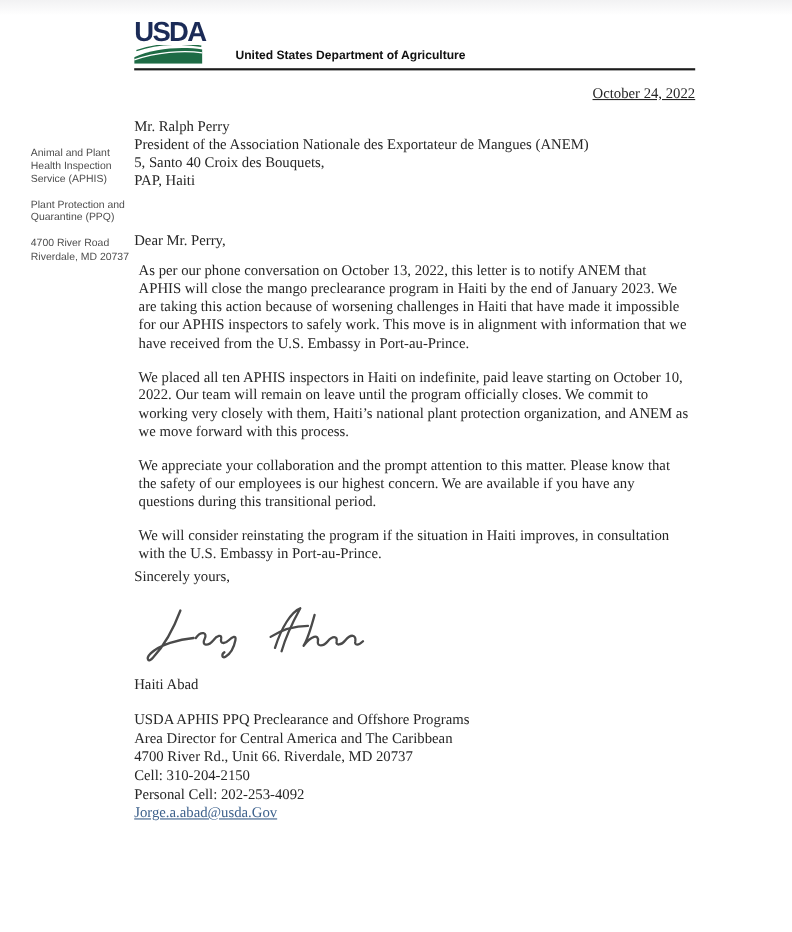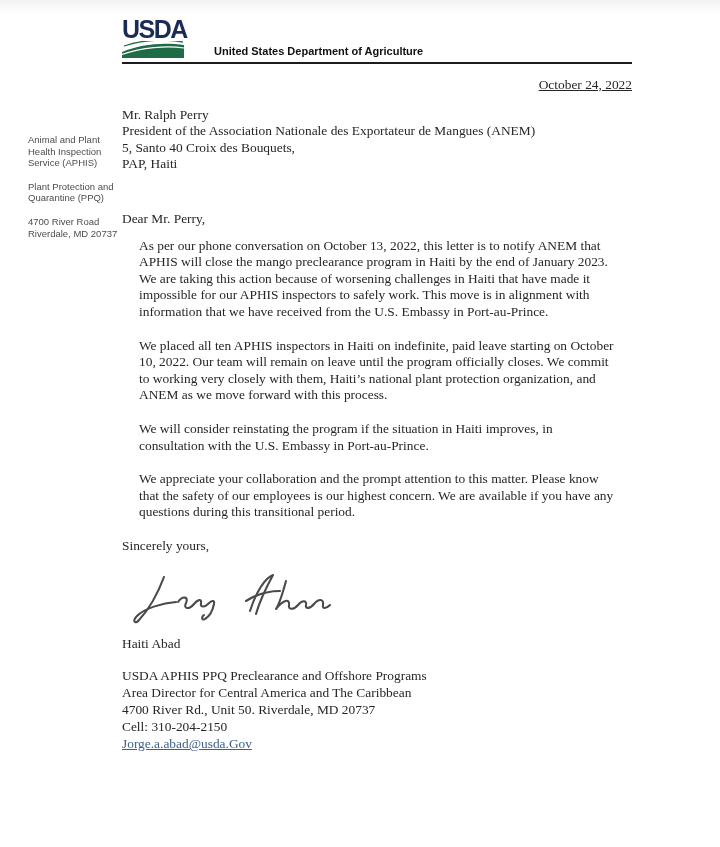--- a/index.html
+++ b/index.html
@@ -83,21 +83,21 @@
     font-size: 13.4px;
     line-height: 16.6px;
   }
   .date {
     text-align: right;
     margin-top: 13px;
     text-decoration: underline;
   }
   .recipient { margin-top: 13px; }
   .salutation { margin-top: 38px; }
-  .para { margin: 17px; margin-top: 14px; }
+  .para { margin: 4px; margin-top: 14px; }
   .para-first { margin-top: 10px; }
   .closing { margin: 0; }
 
   .signature-wrap {
     margin-top: 16px;
     margin-left: 6px;
     width: 235px;
     height: 58px;
   }
   .typed-name { margin-top: 8px; }
@@ -151,22 +151,22 @@
         <div>Mr. Ralph Perry</div>
         <div>President of the Association Nationale des Exportateur de Mangues (ANEM)</div>
         <div>5, Santo 40 Croix des Bouquets,</div>
         <div>PAP, Haiti</div>
       </div>
 
       <div class="salutation">Dear Mr. Perry,</div>
 
       <p class="para para-first">As per our phone conversation on October 13, 2022, this letter is to notify ANEM that APHIS will close the mango preclearance program in Haiti by the end of January 2023. We are taking this action because of worsening challenges in Haiti that have made it impossible for our APHIS inspectors to safely work. This move is in alignment with information that we have received from the U.S. Embassy in Port-au-Prince.</p>
       <p class="para">We placed all ten APHIS inspectors in Haiti on indefinite, paid leave starting on October 10, 2022. Our team will remain on leave until the program officially closes. We commit to working very closely with them, Haiti’s national plant protection organization, and ANEM as we move forward with this process.</p>
+      <p class="para">We appreciate your collaboration and the prompt attention to this matter. Please know that the safety of our employees is our highest concern. We are available if you have any questions during this transitional period.</p>
       <p class="para">We will consider reinstating the program if the situation in Haiti improves, in consultation with the U.S. Embassy in Port-au-Prince.</p>
-      <p class="para">We appreciate your collaboration and the prompt attention to this matter. Please know that the safety of our employees is our highest concern. We are available if you have any questions during this transitional period.</p>
 
       <div class="closing">Sincerely yours,</div>
 
       <div class="signature-wrap">
         <svg width="235" height="58" viewBox="0 0 235 58">
           <g fill="none" stroke="#4a4a4a" stroke-width="2.1" stroke-linecap="round" stroke-linejoin="round">
 
             <path d="M36,7 C33,15 24,36 11,50 C7,55 4,51 9,46 C17,38 35,33 48,32"></path>
             <path d="M50,32 c5,-7 11,-5 8,1 c-3,6 3,7 8,1 c3,-4 8,-6 7,-1 c-1,4 3,5 7,1 c3,-3 7,-5 6,0 c-1,5 -4,12 -9,15 c-3,2 -4,-2 -1,-4"></path>
 
@@ -175,21 +175,22 @@
             <path d="M158,11 c-3,11 -6,22 -10,28 c7,-9 14,-11 13,-4 c-1,5 5,5 9,0 c4,-5 9,-5 8,0 c-1,4 4,4 8,-1 c5,-6 10,-5 9,1 c-1,4 3,4 7,0"></path>
           </g>
         </svg>
       </div>
 
       <div class="typed-name">Haiti Abad</div>
 
       <div class="signer-block">
         <div>USDA APHIS PPQ Preclearance and Offshore Programs</div>
         <div>Area Director for Central America and The Caribbean</div>
-        <div>4700 River Rd., Unit 50. Riverdale, MD 20737</div>
+        <div>4700 River Rd., Unit 66. Riverdale, MD 20737</div>
         <div>Cell: 310-204-2150</div>
+        <div>Personal Cell: 202-253-4092</div>
         <div>
           <a href="#" class="email-link">Jorge.a.abad@usda.Gov</a>
         </div>
       </div>
     </div>
   </div>
 </div>
 
 </body></html>

